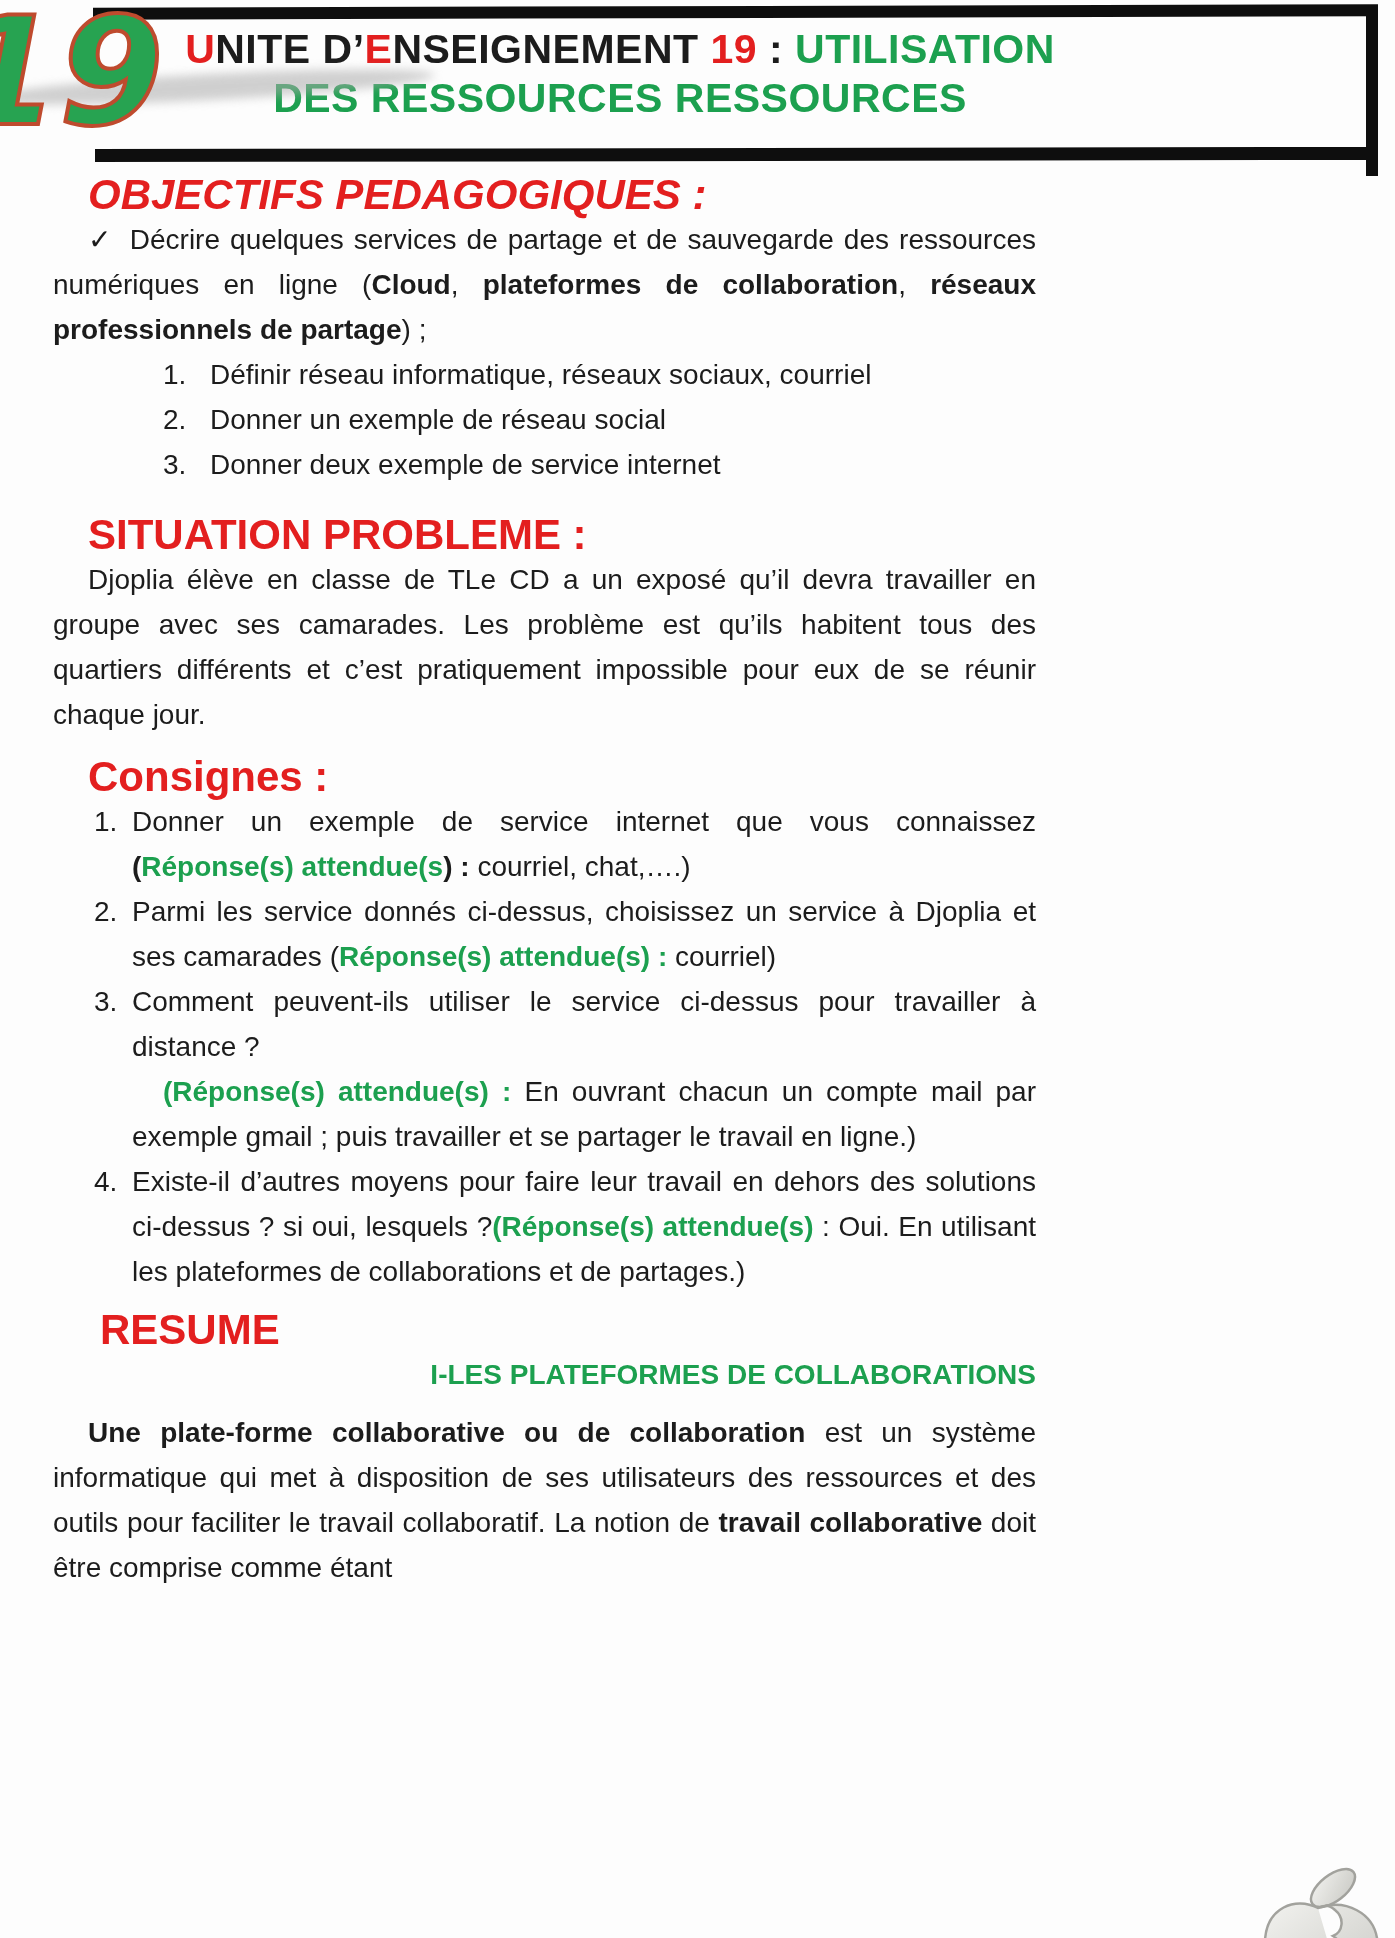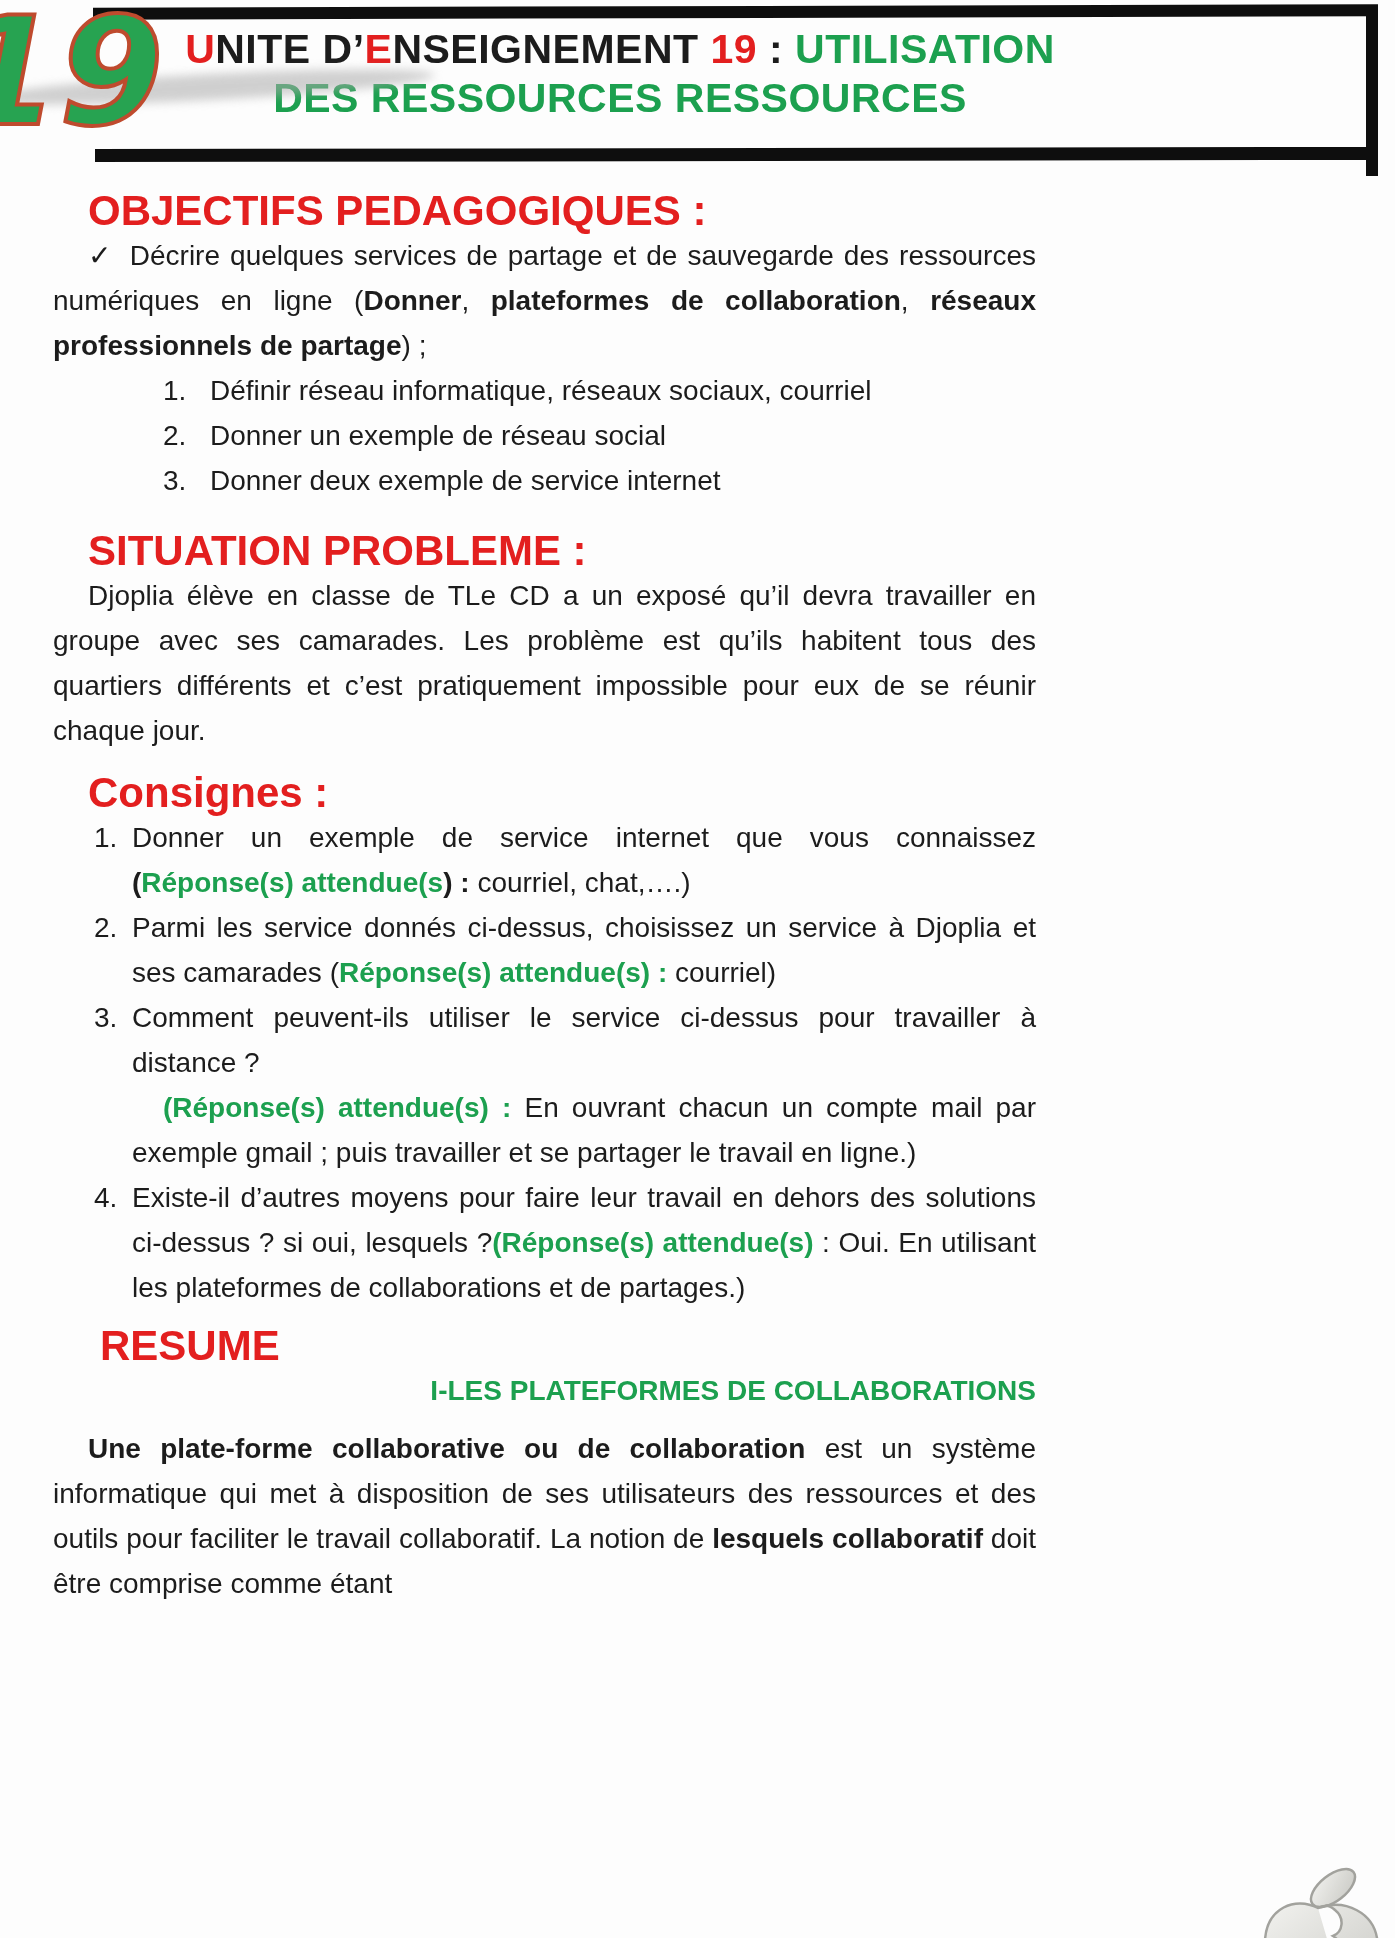--- a/index.html
+++ b/index.html
@@ -84,22 +84,22 @@
     </div>
 
     <div class="titlebox">
       <div class="t1"><span class="red">U</span><span>NITE D’</span><span class="red">E</span><span>NSEIGNEMENT </span><span class="red">19</span><span> : </span><span class="green">UTILISATION</span></div>
       <div class="t2 green">DES RESSOURCES RESSOURCES</div>
     </div>
   </header>
 
   <main class="content">
 
-    <h2 class="h" style="margin-top:16px;">OBJECTIFS PEDAGOGIQUES :</h2>
-    <p class="just obj-p"><span class="check">✓</span><span>Décrire quelques services de partage et de sauvegarde des ressources numériques en ligne (</span><span class="b">Donner</span><span>, </span><span class="b">plateformes de collaboration</span><span>, </span><span class="b">réseaux professionnels de partage</span><span>) ;</span></p>
+    <h2 class="h" style="margin-top:0;font-style:italic;">OBJECTIFS PEDAGOGIQUES :</h2>
+    <p class="just obj-p"><span class="check">✓</span><span>Décrire quelques services de partage et de sauvegarde des ressources numériques en ligne (</span><span class="b">Cloud</span><span>, </span><span class="b">plateformes de collaboration</span><span>, </span><span class="b">réseaux professionnels de partage</span><span>) ;</span></p>
 
     <div>
       <div class="krow">
           <span class="knum">1.</span>
           <span>Définir réseau informatique, réseaux sociaux, courriel</span>
         </div>
       <div class="krow">
           <span class="knum">2.</span>
           <span>Donner un exemple de réseau social</span>
         </div>
@@ -117,21 +117,21 @@
     <div class="citem"><span class="cnum">1.</span><span>Donner un exemple de service internet que vous connaissez </span><span class="b">(</span><span class="gb">Réponse(s) attendue(s</span><span class="b">) : </span><span>courriel, chat,….)</span></div>
 
     <div class="citem"><span class="cnum">2.</span><span>Parmi les service donnés ci-dessus, choisissez un service à Djoplia et ses camarades (</span><span class="gb">Réponse(s) attendue(s) :</span><span> courriel)</span></div>
 
     <div class="citem"><span class="cnum">3.</span><span>Comment peuvent-ils utiliser le service ci-dessus pour travailler à distance ?</span><div class="answer"><span class="gb">(Réponse(s) attendue(s) :</span><span> En ouvrant chacun un compte mail par exemple gmail ; puis travailler et se partager le travail en ligne.)</span></div></div>
 
     <div class="citem"><span class="cnum">4.</span><span>Existe-il d’autres moyens pour faire leur travail en dehors des solutions ci-dessus ? si oui, lesquels ?</span><span class="gb">(Réponse(s) attendue(s)</span><span> : Oui. En utilisant les plateformes de collaborations et de partages.)</span></div>
 
     <h2 class="h h-resume m-resume">RESUME</h2>
     <div class="sub"><span class="subnum">I-</span><span>LES PLATEFORMES DE COLLABORATIONS</span></div>
-    <p class="just res-p"><span class="b">Une plate-forme collaborative ou de collaboration</span><span> est un système informatique qui met à disposition de ses utilisateurs des ressources et des outils pour faciliter le travail collaboratif. La notion de </span><span class="b">lesquels collaboratif</span><span> doit être comprise comme étant</span></p>
+    <p class="just res-p"><span class="b">Une plate-forme collaborative ou de collaboration</span><span> est un système informatique qui met à disposition de ses utilisateurs des ressources et des outils pour faciliter le travail collaboratif. La notion de </span><span class="b">travail collaborative</span><span> doit être comprise comme étant</span></p>
   </main>
 
   <div class="apple">
     <svg width="130" height="130" viewBox="0 0 130 130">
       <defs>
         <linearGradient id="ag" x1="0" y1="0" x2="1" y2="1">
           <stop offset="0" stop-color="#f2f2ef"></stop>
           <stop offset="1" stop-color="#c9c9c4"></stop>
         </linearGradient>
       </defs>

